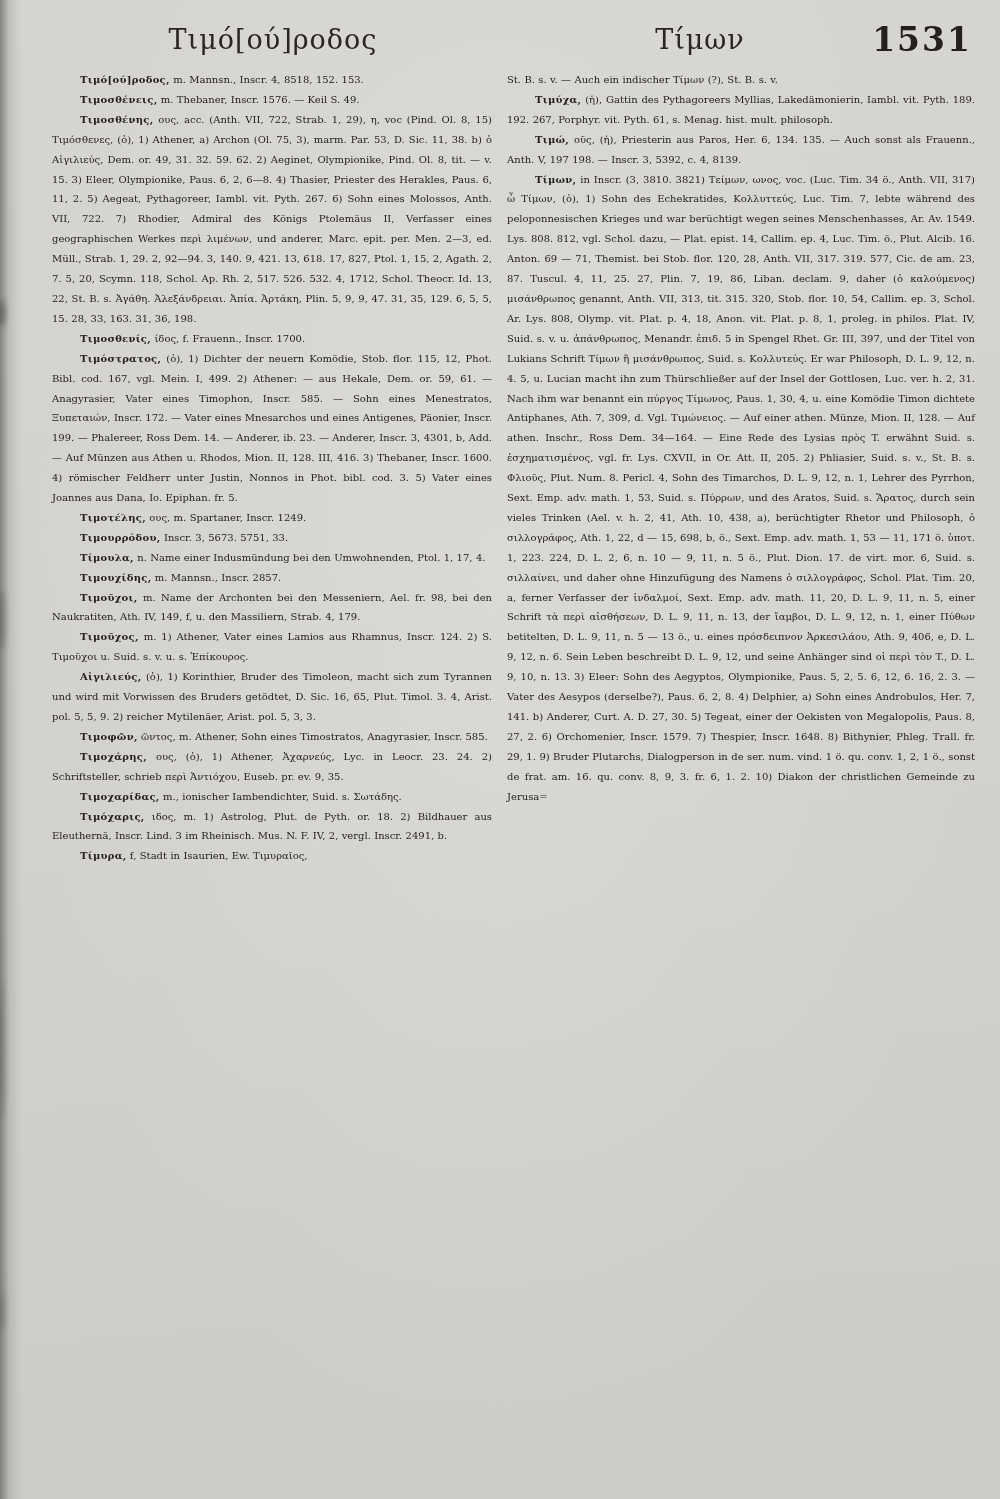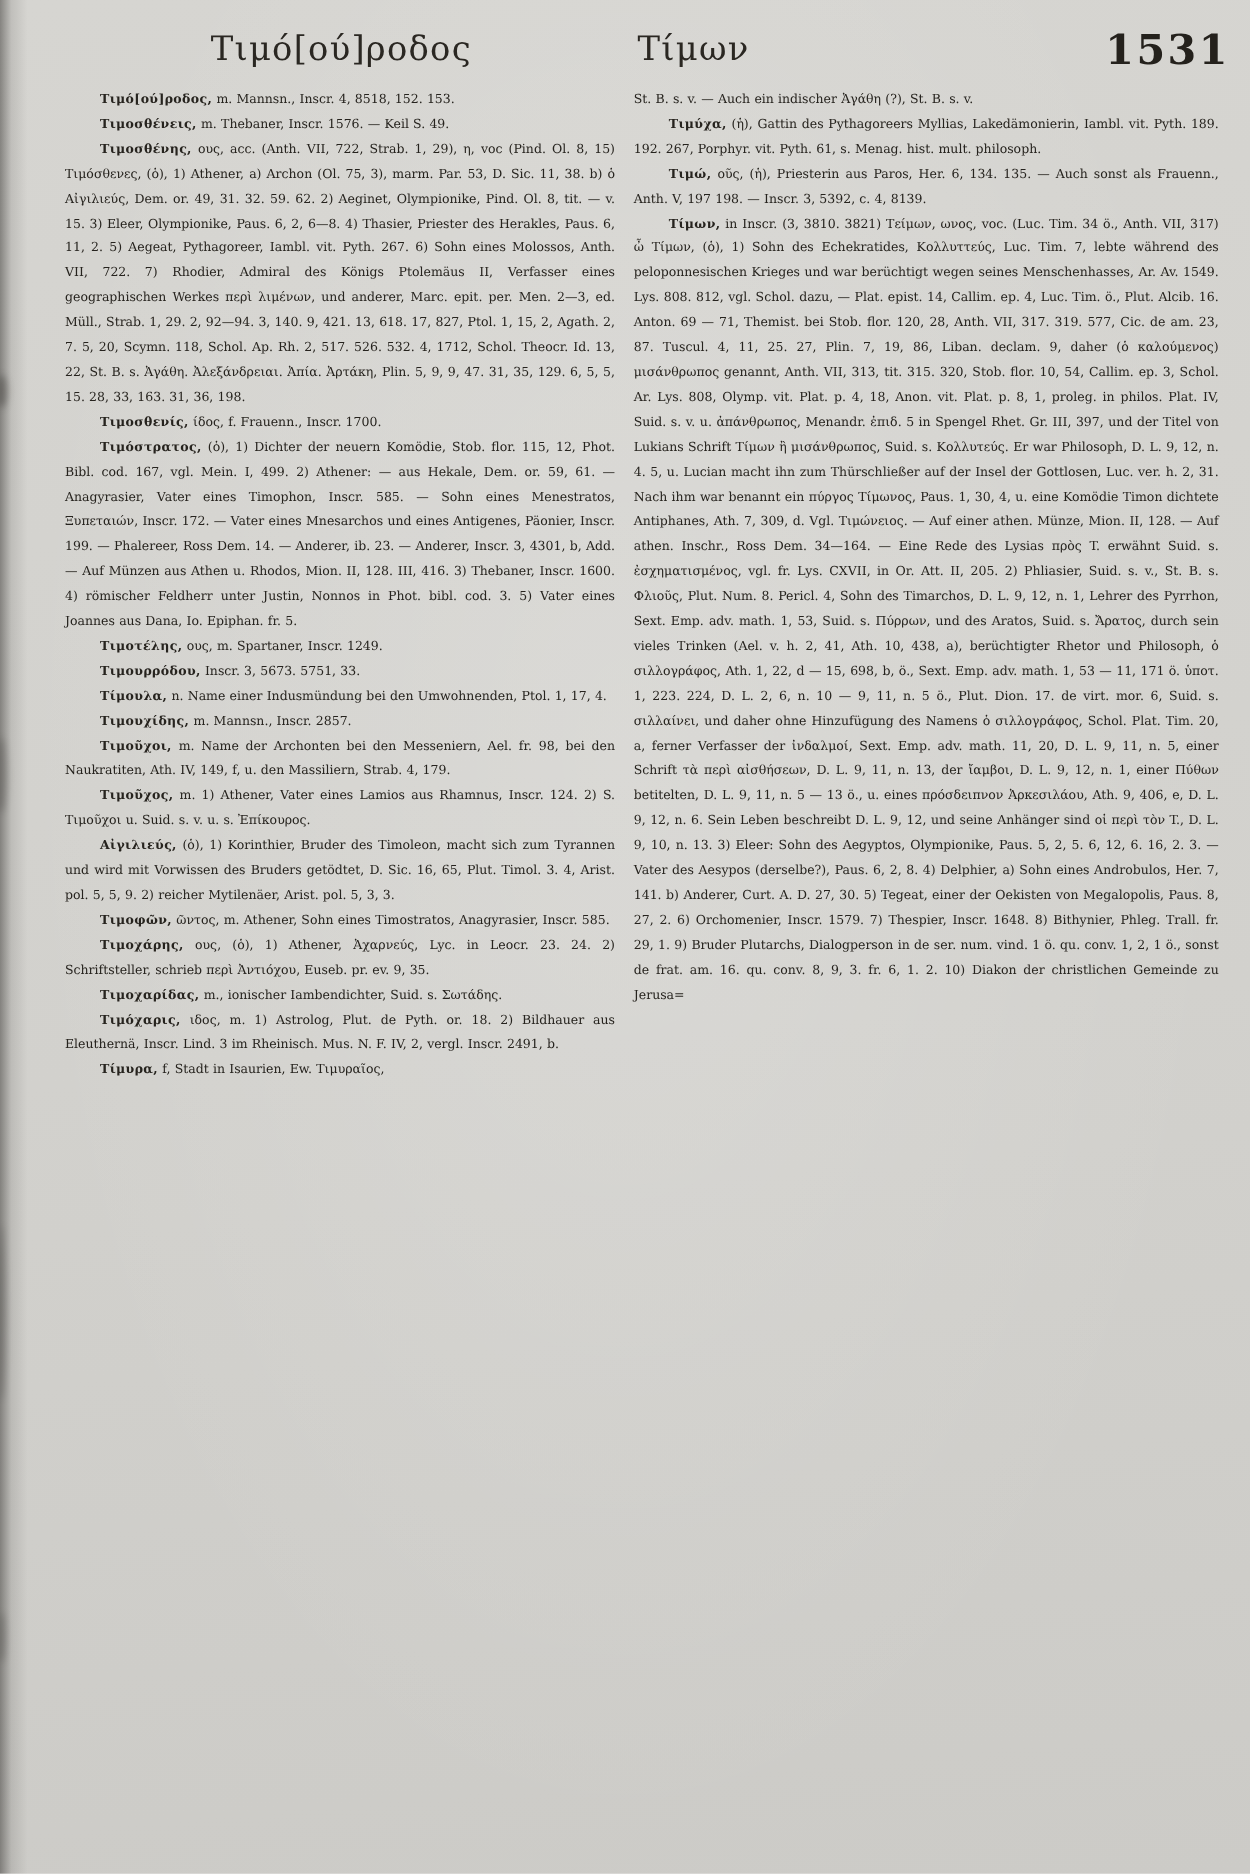--- a/index.html
+++ b/index.html
@@ -23,28 +23,28 @@
   .smudge {
     position: absolute; background: rgba(40,38,34,0.35);
     border-radius: 50%; filter: blur(3px); pointer-events: none;
   }
   .smudge.s1 { left: -3px; top: 300px;  width: 9px;  height: 26px; }
   .smudge.s2 { left: -4px; top: 590px;  width: 10px; height: 60px; opacity:.6; }
   .smudge.s3 { left: -3px; top: 980px;  width: 8px;  height: 140px; opacity:.5; }
   .smudge.s4 { left: -2px; top: 1290px; width: 7px;  height: 40px; opacity:.55; }
 
   .running-header {
-    position: absolute; top: 24px; left: 52px; right: 8px; height: 40px;
+    position: absolute; top: 24px; left: 52px; right: 20px; height: 40px;
   }
   .rh-left {
     position: absolute; left: 0; width: 442px; text-align: center;
     font-size: 27px; letter-spacing: 1px; color: #2a2722;
   }
   .rh-right {
-    position: absolute; left: 458px; width: 380px; 
+    position: absolute; left: 458px; width: 380px; text-align: center;
     font-size: 27px; letter-spacing: 1px; color: #2a2722;
   }
   .rh-page {
     position: absolute; right: 8px; top: -4px;
     font-size: 33px; font-weight: 700; letter-spacing: 2px; color: #24211c;
   }
 
   .columns {
     position: absolute; top: 70px; left: 52px;
     display: flex; gap: 15px;
@@ -91,18 +91,18 @@
       <p class="entry"><span class="headword">Τιμοῦχοι,</span> <span>m. Name der Archonten bei den Messeniern, Ael. fr. 98, bei den Naukratiten, Ath. IV, 149, f, u. den Massiliern, Strab. 4, 179.</span></p>
       <p class="entry"><span class="headword">Τιμοῦχος,</span> <span>m. 1) Athener, Vater eines Lamios aus Rhamnus, Inscr. 124. 2) S. Τιμοῦχοι u. Suid. s. v. u. s. Ἐπίκουρος.</span></p>
       <p class="entry"><span class="headword">Αἰγιλιεύς,</span> <span>(ὁ), 1) Korinthier, Bruder des Timoleon, macht sich zum Tyrannen und wird mit Vorwissen des Bruders getödtet, D. Sic. 16, 65, Plut. Timol. 3. 4, Arist. pol. 5, 5, 9. 2) reicher Mytilenäer, Arist. pol. 5, 3, 3.</span></p>
       <p class="entry"><span class="headword">Τιμοφῶν,</span> <span>ῶντος, m. Athener, Sohn eines Timostratos, Anagyrasier, Inscr. 585.</span></p>
       <p class="entry"><span class="headword">Τιμοχάρης,</span> <span>ους, (ὁ), 1) Athener, Ἀχαρνεύς, Lyc. in Leocr. 23. 24. 2) Schriftsteller, schrieb περὶ Ἀντιόχου, Euseb. pr. ev. 9, 35.</span></p>
       <p class="entry"><span class="headword">Τιμοχαρίδας,</span> <span>m., ionischer Iambendichter, Suid. s. Σωτάδης.</span></p>
       <p class="entry"><span class="headword">Τιμόχαρις,</span> <span>ιδος, m. 1) Astrolog, Plut. de Pyth. or. 18. 2) Bildhauer aus Eleuthernä, Inscr. Lind. 3 im Rheinisch. Mus. N. F. IV, 2, vergl. Inscr. 2491, b.</span></p>
       <p class="entry"><span class="headword">Τίμυρα,</span> <span>f, Stadt in Isaurien, Ew. Τιμυραῖος,</span></p>
     </div>
   <div class="col col-right" id="col-right">
-      <p class="entry cont"><span>St. B. s. v. — Auch ein indischer Ἀγάθη (?), St. B. s. v.</span></p>
+      <p class="entry cont"><span>St. B. s. v. — Auch ein indischer Τίμων (?), St. B. s. v.</span></p>
       <p class="entry"><span class="headword">Τιμύχα,</span> <span>(ἡ), Gattin des Pythagoreers Myllias, Lakedämonierin, Iambl. vit. Pyth. 189. 192. 267, Porphyr. vit. Pyth. 61, s. Menag. hist. mult. philosoph.</span></p>
       <p class="entry"><span class="headword">Τιμώ,</span> <span>οῦς, (ἡ), Priesterin aus Paros, Her. 6, 134. 135. — Auch sonst als Frauenn., Anth. V, 197 198. — Inscr. 3, 5392, c. 4, 8139.</span></p>
       <p class="entry"><span class="headword">Τίμων,</span> <span>in Inscr. (3, 3810. 3821) Τείμων, ωνος, voc. (Luc. Tim. 34 ö., Anth. VII, 317) ὦ Τίμων, (ὁ), 1) Sohn des Echekratides, Κολλυττεύς, Luc. Tim. 7, lebte während des peloponnesischen Krieges und war berüchtigt wegen seines Menschenhasses, Ar. Av. 1549. Lys. 808. 812, vgl. Schol. dazu, — Plat. epist. 14, Callim. ep. 4, Luc. Tim. ö., Plut. Alcib. 16. Anton. 69 — 71, Themist. bei Stob. flor. 120, 28, Anth. VII, 317. 319. 577, Cic. de am. 23, 87. Tuscul. 4, 11, 25. 27, Plin. 7, 19, 86, Liban. declam. 9, daher (ὁ καλούμενος) μισάνθρωπος genannt, Anth. VII, 313, tit. 315. 320, Stob. flor. 10, 54, Callim. ep. 3, Schol. Ar. Lys. 808, Olymp. vit. Plat. p. 4, 18, Anon. vit. Plat. p. 8, 1, proleg. in philos. Plat. IV, Suid. s. v. u. ἀπάνθρωπος, Menandr. ἐπιδ. 5 in Spengel Rhet. Gr. III, 397, und der Titel von Lukians Schrift Τίμων ἢ μισάνθρωπος, Suid. s. Κολλυτεύς. Er war Philosoph, D. L. 9, 12, n. 4. 5, u. Lucian macht ihn zum Thürschließer auf der Insel der Gottlosen, Luc. ver. h. 2, 31. Nach ihm war benannt ein πύργος Τίμωνος, Paus. 1, 30, 4, u. eine Komödie Timon dichtete Antiphanes, Ath. 7, 309, d. Vgl. Τιμώνειος. — Auf einer athen. Münze, Mion. II, 128. — Auf athen. Inschr., Ross Dem. 34—164. — Eine Rede des Lysias πρὸς T. erwähnt Suid. s. ἐσχηματισμένος, vgl. fr. Lys. CXVII, in Or. Att. II, 205. 2) Phliasier, Suid. s. v., St. B. s. Φλιοῦς, Plut. Num. 8. Pericl. 4, Sohn des Timarchos, D. L. 9, 12, n. 1, Lehrer des Pyrrhon, Sext. Emp. adv. math. 1, 53, Suid. s. Πύρρων, und des Aratos, Suid. s. Ἄρατος, durch sein vieles Trinken (Ael. v. h. 2, 41, Ath. 10, 438, a), berüchtigter Rhetor und Philosoph, ὁ σιλλογράφος, Ath. 1, 22, d — 15, 698, b, ö., Sext. Emp. adv. math. 1, 53 — 11, 171 ö. ὑποτ. 1, 223. 224, D. L. 2, 6, n. 10 — 9, 11, n. 5 ö., Plut. Dion. 17. de virt. mor. 6, Suid. s. σιλλαίνει, und daher ohne Hinzufügung des Namens ὁ σιλλογράφος, Schol. Plat. Tim. 20, a, ferner Verfasser der ἰνδαλμοί, Sext. Emp. adv. math. 11, 20, D. L. 9, 11, n. 5, einer Schrift τὰ περὶ αἰσθήσεων, D. L. 9, 11, n. 13, der ἴαμβοι, D. L. 9, 12, n. 1, einer Πύθων betitelten, D. L. 9, 11, n. 5 — 13 ö., u. eines πρόσδειπνον Ἀρκεσιλάου, Ath. 9, 406, e, D. L. 9, 12, n. 6. Sein Leben beschreibt D. L. 9, 12, und seine Anhänger sind οἱ περὶ τὸν T., D. L. 9, 10, n. 13. 3) Eleer: Sohn des Aegyptos, Olympionike, Paus. 5, 2, 5. 6, 12, 6. 16, 2. 3. — Vater des Aesypos (derselbe?), Paus. 6, 2, 8. 4) Delphier, a) Sohn eines Androbulos, Her. 7, 141. b) Anderer, Curt. A. D. 27, 30. 5) Tegeat, einer der Oekisten von Megalopolis, Paus. 8, 27, 2. 6) Orchomenier, Inscr. 1579. 7) Thespier, Inscr. 1648. 8) Bithynier, Phleg. Trall. fr. 29, 1. 9) Bruder Plutarchs, Dialogperson in de ser. num. vind. 1 ö. qu. conv. 1, 2, 1 ö., sonst de frat. am. 16. qu. conv. 8, 9, 3. fr. 6, 1. 2. 10) Diakon der christlichen Gemeinde zu Jerusa=</span></p>
     </div>
 </div>
 
 </body></html>

